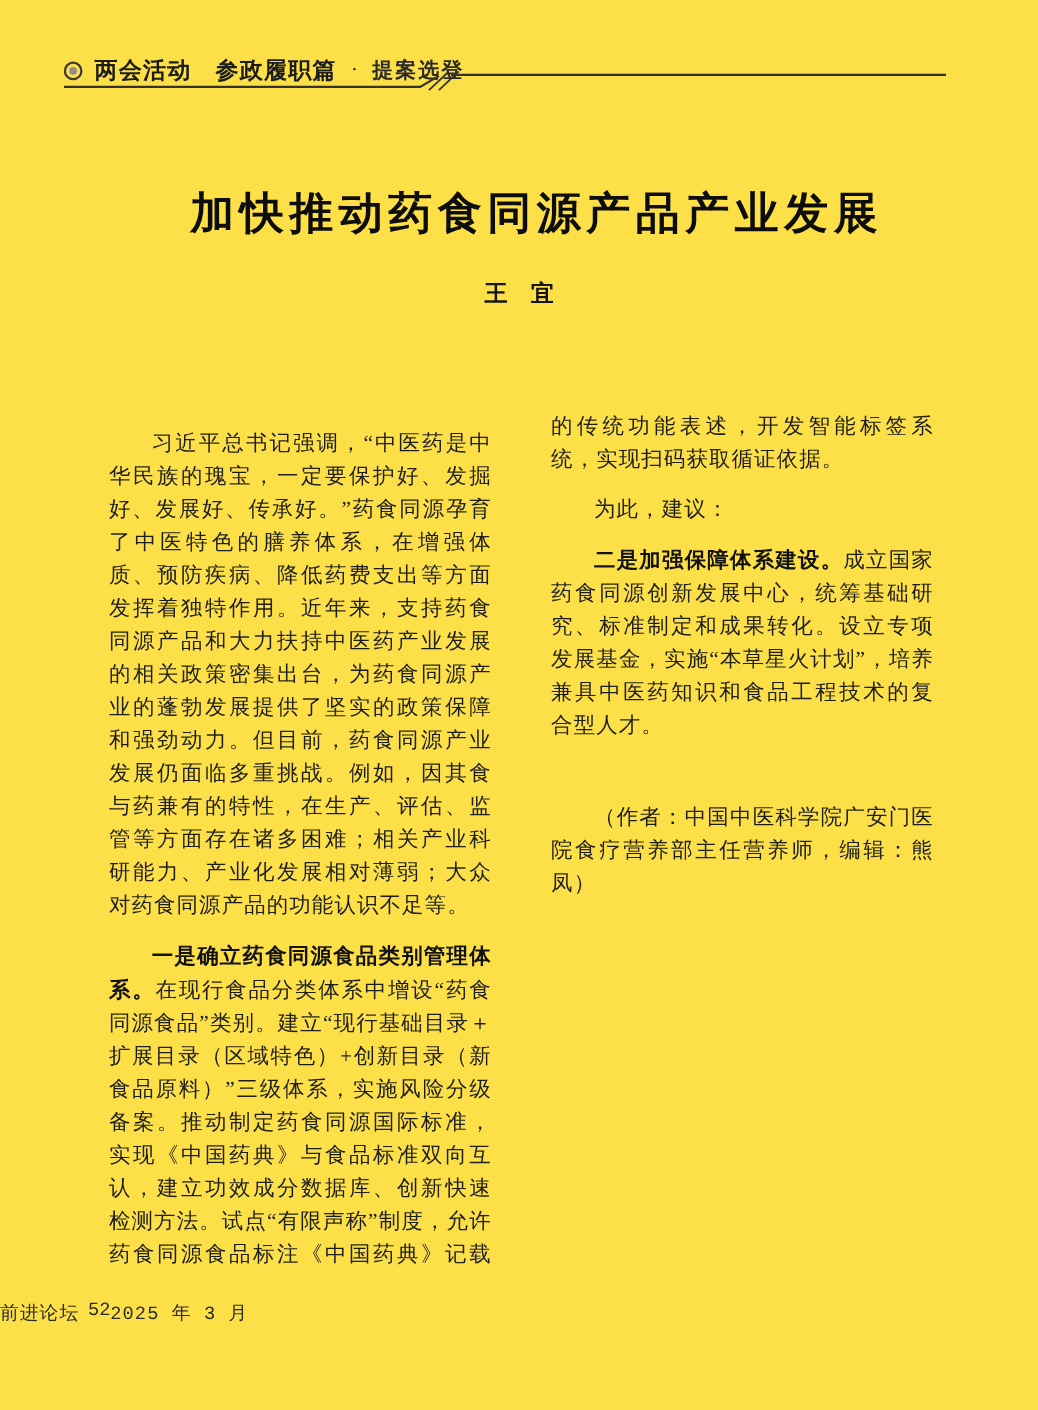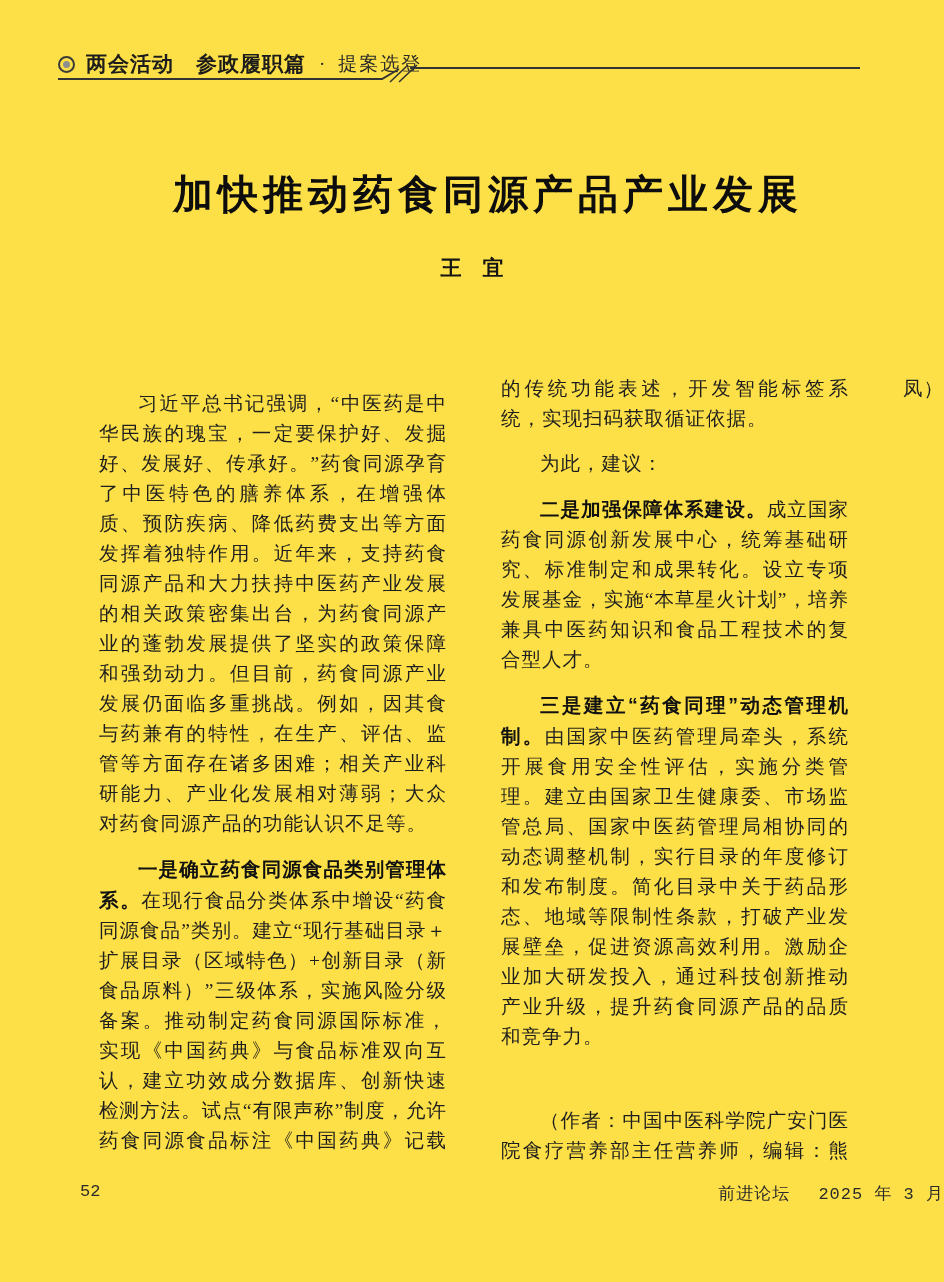--- a/index.html
+++ b/index.html
@@ -24,21 +24,21 @@
     flex:0 0 auto;
   }
   .hdr-dot{width:7px;height:7px;background:#8e8e8e;border-radius:50%;}
   .hdr-strong{
     font-family:"Liberation Sans", sans-serif;
     font-weight:700;font-size:21px;color:#1c1c1c;letter-spacing:1px;
   }
   .hdr-sep{font-size:19px;color:#2a2a2a;margin:0 2px;}
   .hdr-light{
     font-family:"Liberation Serif", serif;
-    font-size:19px;color:#2a2a2a;letter-spacing:2px;
+    font-size:19px;color:#2a2a2a;letter-spacing:2px;font-weight:bold;
   }
   .hdr-rule{position:absolute;left:58px;top:55px;}
   
   .title{
     position:absolute;left:0;top:152px;width:944px;
     text-align:center;
     font-family:"Liberation Sans", sans-serif;
     font-weight:700;font-size:40px;line-height:52px;
     letter-spacing:5px;color:#0d0d0d;
     margin:16px;
@@ -68,21 +68,21 @@
   }
   .body-cols p.note{margin-top:54px;}
   
   .footer{
     position:absolute;left:0;top:1180px;width:944px;height:30px;
     font-family:Liberation Mono, monospace;
     font-size:17px;color:#2b2b2b;
   }
   .page-num{position:absolute;left:80px;top:2px;}
   .footer-center{
-    position:absolute;left:0;top:2px;width:944px;text-align:right;
+    position:absolute;left:0;top:2px;width:944px;text-align:left;
     letter-spacing:1px;
   }
   .footer-issue{margin-left:1em;}
 </style>
 </head>
 <body>
 
 <div class="page">
 
   <div class="hdr">
@@ -102,21 +102,20 @@
   </svg>
 
   <h1 class="title">加快推动药食同源产品产业发展</h1>
   <div class="author">王　宜</div>
 
   <div class="body-cols">
       <p><span>习近平总书记强调，“中医药是中华民族的瑰宝，一定要保护好、发掘好、发展好、传承好。”药食同源孕育了中医特色的膳养体系，在增强体质、预防疾病、降低药费支出等方面发挥着独特作用。近年来，支持药食同源产品和大力扶持中医药产业发展的相关政策密集出台，为药食同源产业的蓬勃发展提供了坚实的政策保障和强劲动力。但目前，药食同源产业发展仍面临多重挑战。例如，因其食与药兼有的特性，在生产、评估、监管等方面存在诸多困难；相关产业科研能力、产业化发展相对薄弱；大众对药食同源产品的功能认识不足等。</span></p>
       <p><span class="b">一是确立药食同源食品类别管理体系。</span><span>在现行食品分类体系中增设“药食同源食品”类别。建立“现行基础目录＋扩展目录（区域特色）+创新目录（新食品原料）”三级体系，实施风险分级备案。推动制定药食同源国际标准，实现《中国药典》与食品标准双向互认，建立功效成分数据库、创新快速检测方法。试点“有限声称”制度，允许药食同源食品标注《中国药典》记载的传统功能表述，开发智能标签系统，实现扫码获取循证依据。</span></p>
       <p><span>为此，建议：</span></p>
       <p><span class="b">二是加强保障体系建设。</span><span>成立国家药食同源创新发展中心，统筹基础研究、标准制定和成果转化。设立专项发展基金，实施“本草星火计划”，培养兼具中医药知识和食品工程技术的复合型人才。</span></p>
-      <p><span class="b">三是建立“药食同理”动态管理机制。</span><span>由国家中医药管理局牵头，系统开展食用安全性评估，实施分类管理。建立由国家卫生健康委、市场监管总局、国家中医药管理局相协同的动态调整机制，实行目录的年度修订和发布制度。简化目录中关于药品形态、地域等限制性条款，打破产业发展壁垒，促进资源高效利用。激励企业加大研发投入，通过科技创新推动产业升级，提升药食同源产品的品质和竞争力。</span></p>
       <p class="note"><span>（作者：中国中医科学院广安门医院食疗营养部主任营养师，编辑：熊凤）</span></p>
     </div>
 
   <div class="footer">
     <span class="page-num">52</span>
     <span class="footer-center">
       <span>前进论坛</span>
       <span class="footer-issue">2025 年 3 月</span>
     </span>
   </div>

